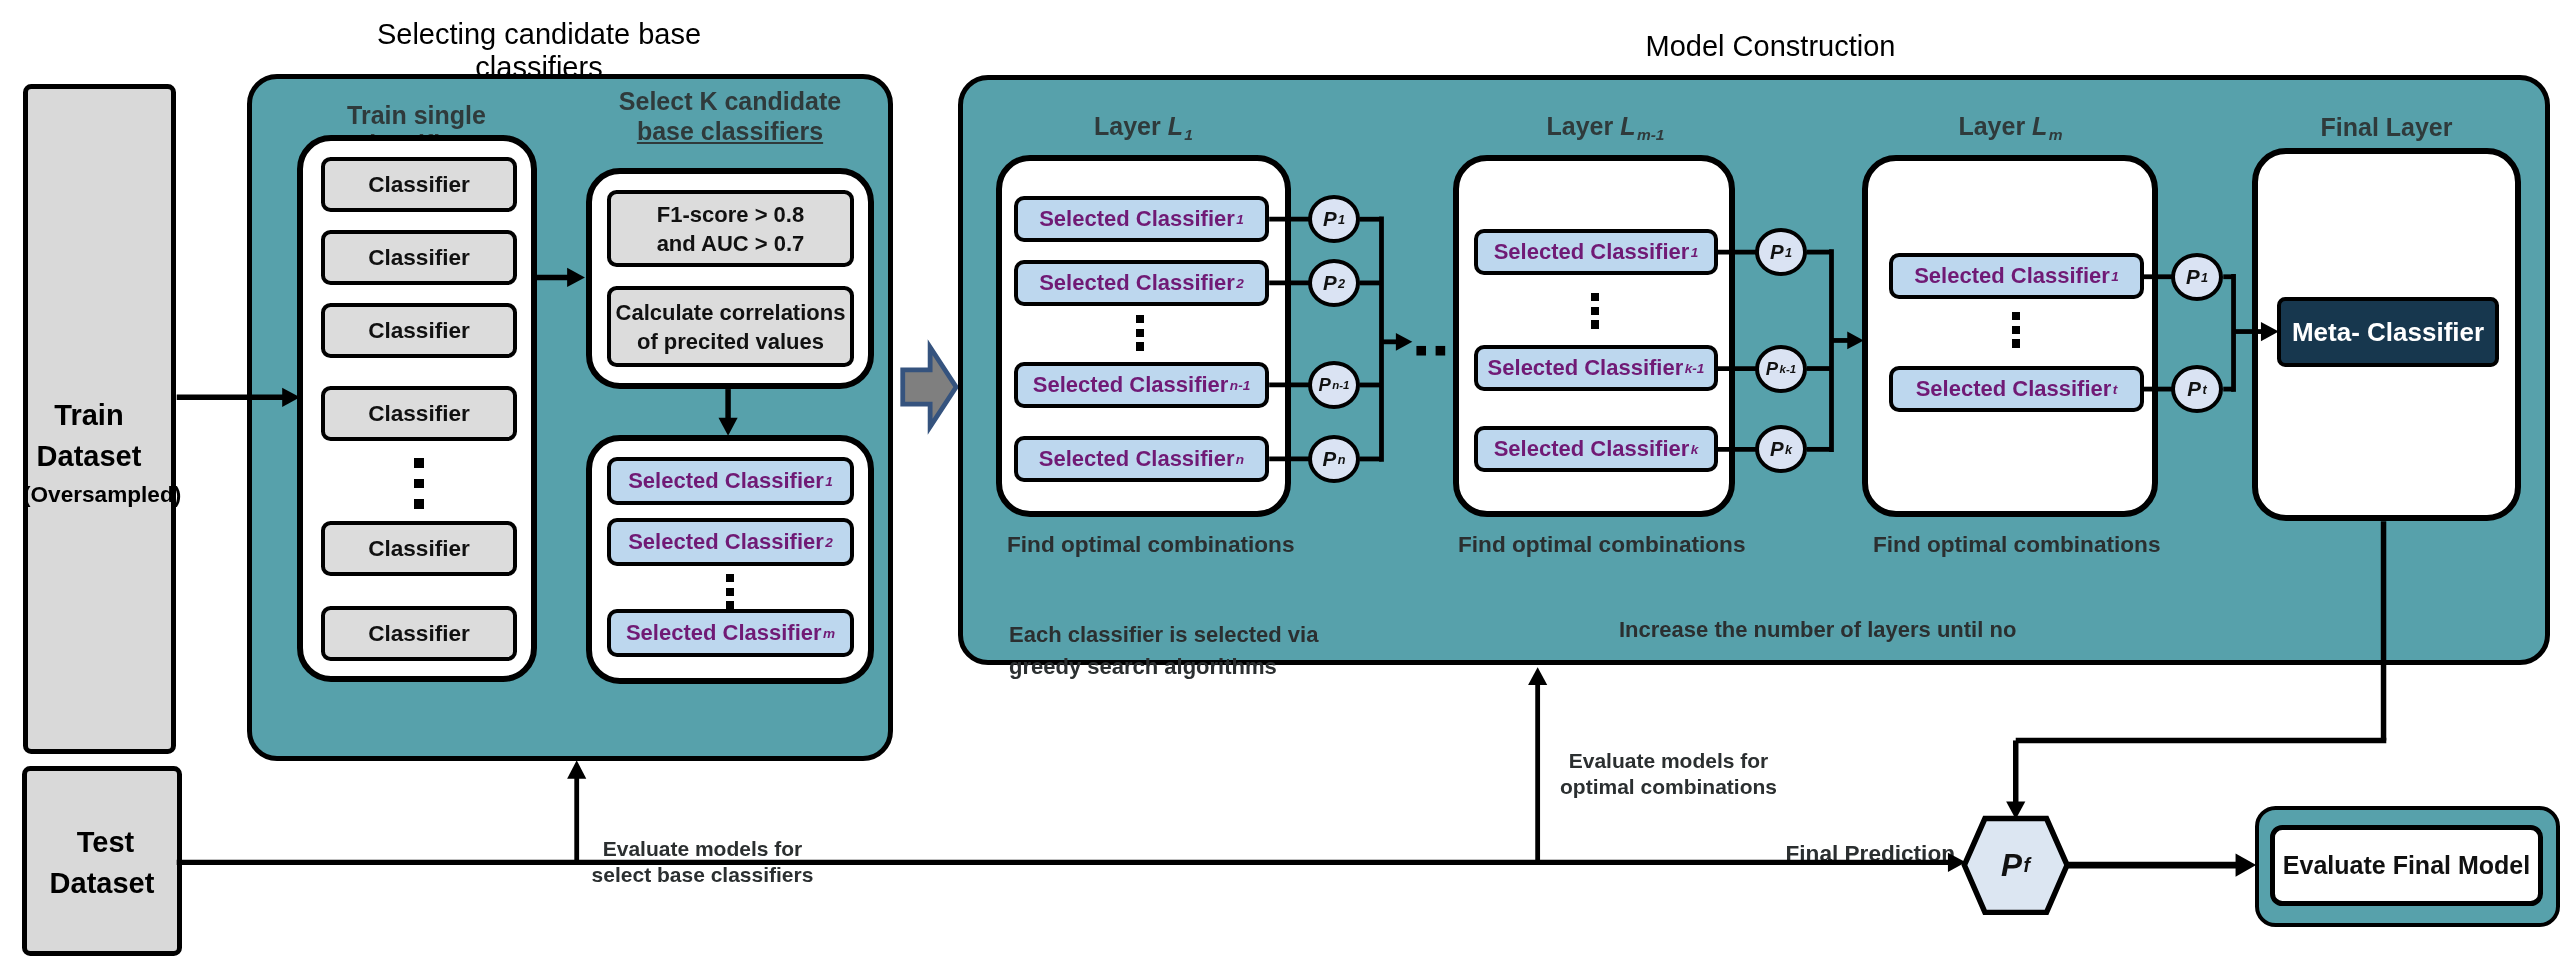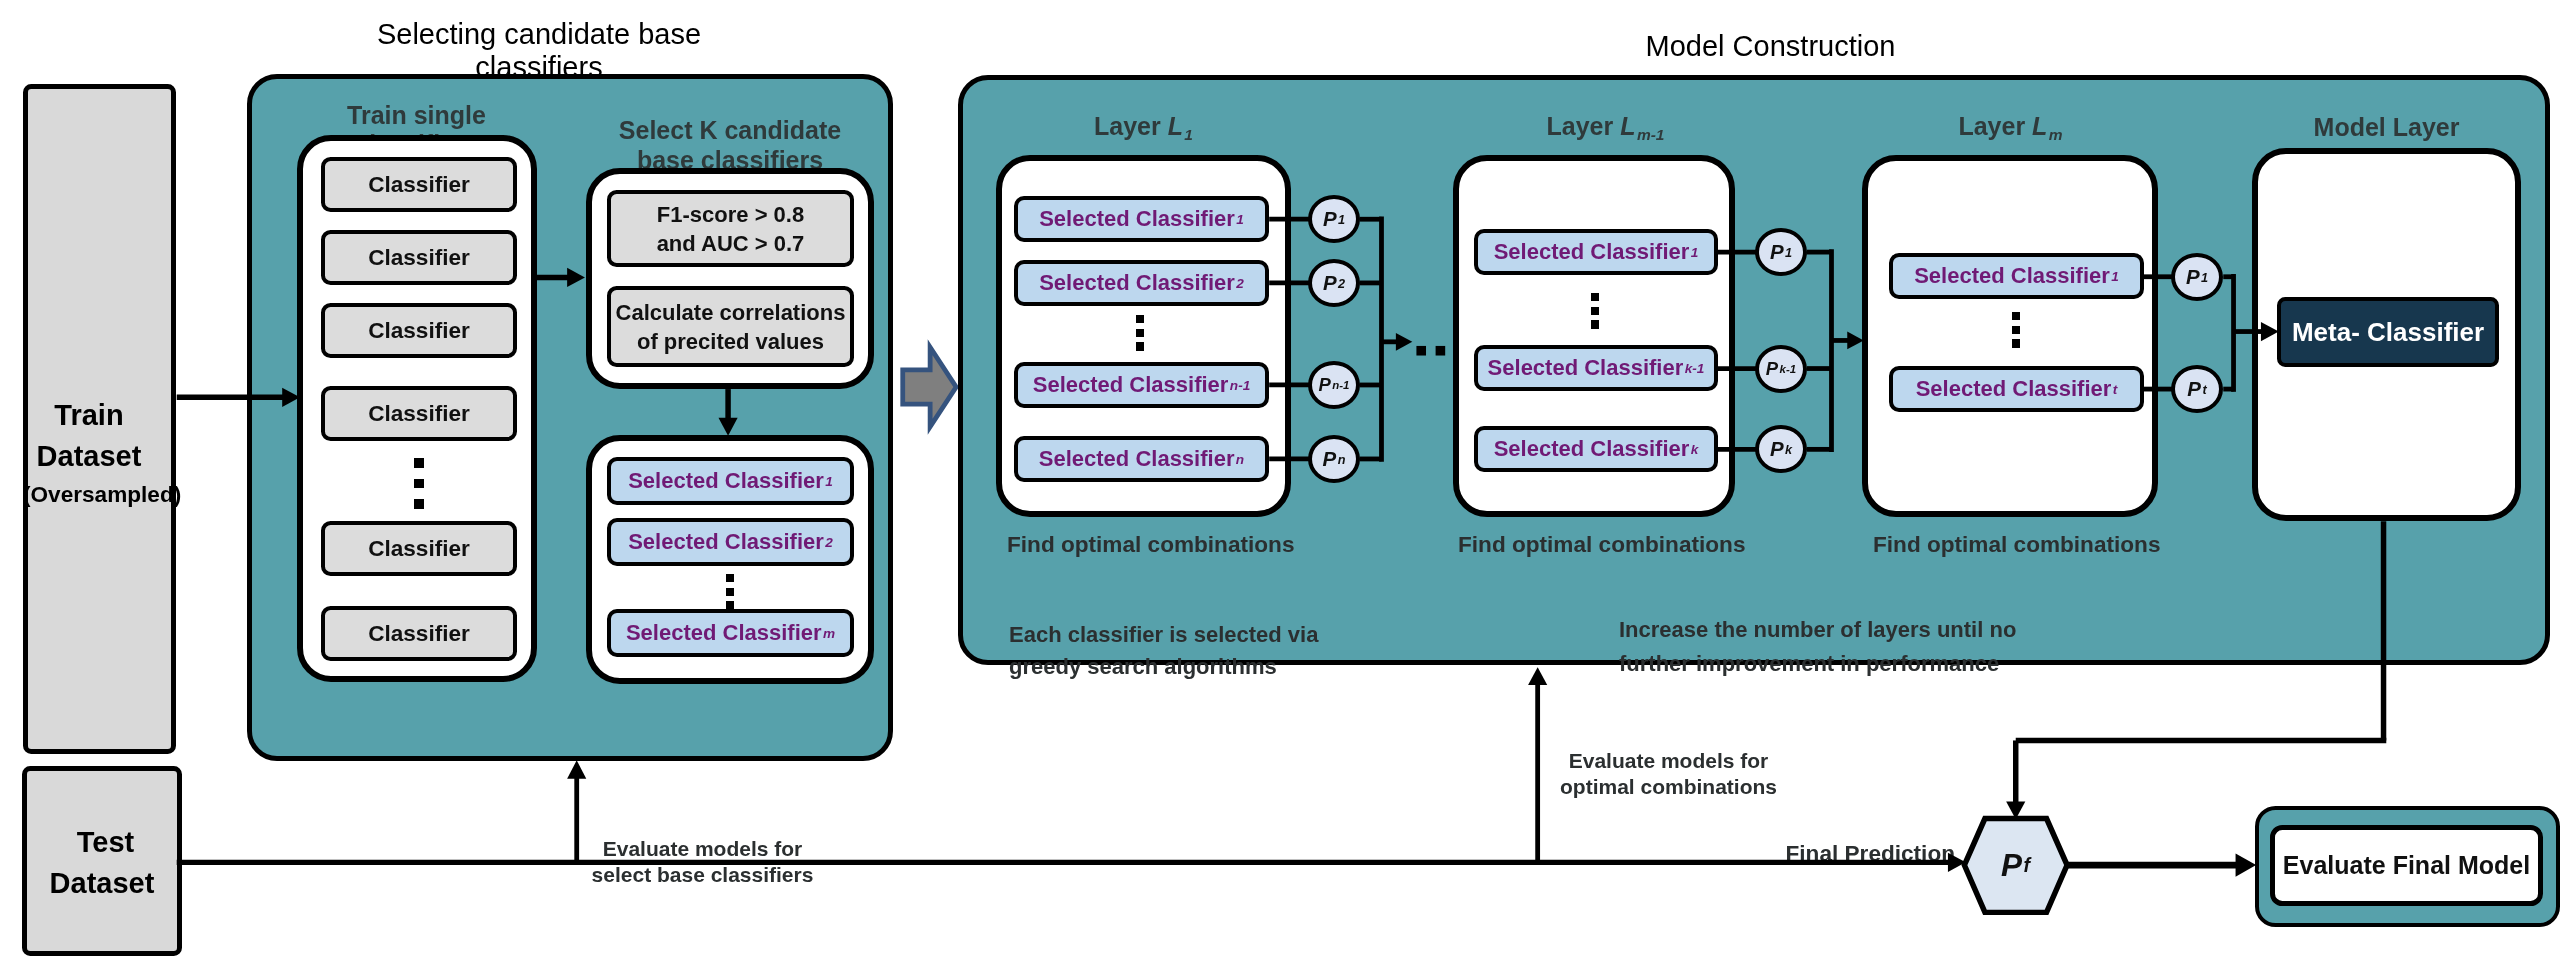--- a/index.html
+++ b/index.html
@@ -57,21 +57,21 @@
   <div class="abs dstext" style="left:22px; top:822px; width:160px;">
     <span style="display:block;padding-left:7px;">Test</span>
     <span style="display:block;">Dataset</span>
   </div>
 
   <div class="abs title" style="left:337px; top:18px; width:404px;">Selecting candidate base classifiers</div>
 
   <div class="abs tealbox" style="left:247px; top:74px; width:646px; height:687px;"></div>
 
   <div class="abs hdr" style="left:290px; top:101px; width:253px;">Train single classifiers</div>
-  <div class="abs hdr" style="left:586px; top:116px; width:288px; line-height:29.5px;">
+  <div class="abs hdr" style="left:586px; top:87px; width:288px; line-height:29.5px;">
     <span style="display:block;">Select K candidate</span>
     <span style="display:block;text-decoration:underline;">base classifiers</span>
   </div>
 
   <div class="abs panel" style="left:297px; top:135px; width:240px; height:547px;"></div>
   <div class="abs gbox" style="left:321px; top:157px; width:196px; height:55px;">
       <span>Classifier</span>
     </div>
   <div class="abs gbox" style="left:321px; top:230px; width:196px; height:55px;">
       <span>Classifier</span>
@@ -129,21 +129,21 @@
 
   <div class="abs hdr" style="left:1041px; top:112px; width:205px;">
     <span>Layer </span><span class="lsym">L</span><sub>1</sub>
   </div>
   <div class="abs hdr" style="left:1503px; top:112px; width:205px;">
     <span>Layer </span><span class="lsym">L</span><sub>m-1</sub>
   </div>
   <div class="abs hdr" style="left:1908px; top:112px; width:205px;">
     <span>Layer </span><span class="lsym">L</span><sub>m</sub>
   </div>
-  <div class="abs hdr" style="left:2284px; top:113px; width:205px;">Model Layer</div>
+  <div class="abs hdr" style="left:2284px; top:113px; width:205px;">Final Layer</div>
 
   <div class="abs panel" style="left:996px; top:155px; width:295px; height:362px;"></div>
   <div class="abs bbox" style="left:1014px; top:196px; width:255px; height:46px;">
     <span>Selected Classifier</span>
       <sub>1</sub>
   </div>
   <div class="abs bbox" style="left:1014px; top:260px; width:255px; height:46px;">
     <span>Selected Classifier</span>
       <sub>2</sub>
   </div>
@@ -239,21 +239,20 @@
   <div class="abs cap" style="left:1007px; top:532px; width:274px;">Find optimal combinations</div>
   <div class="abs cap" style="left:1458px; top:532px; width:274px;">Find optimal combinations</div>
   <div class="abs cap" style="left:1873px; top:532px; width:274px;">Find optimal combinations</div>
 
   <div class="abs note" style="left:1009px; top:575px; line-height:31.5px;">
     <span style="display:block;">Each classifier is selected via</span>
     <span style="display:block;">greedy search algorithms</span>
   </div>
   <div class="abs note" style="left:1619px; top:569px; line-height:34px;">
     <span style="display:block;">Increase the number of layers until no</span>
-    <span style="display:block;">further improvement in performance</span>
   </div>
 
   <div class="abs note" style="left:579px; top:792px; width:247px; font-size:21px; line-height:26px; text-align:center;">
     <span style="display:block;">Evaluate models for</span>
     <span style="display:block;">select base classifiers</span>
   </div>
   <div class="abs note" style="left:1545px; top:704px; width:247px; font-size:21px; line-height:26px; text-align:center;">
     <span style="display:block;">Evaluate models for</span>
     <span style="display:block;">optimal combinations</span>
   </div>

